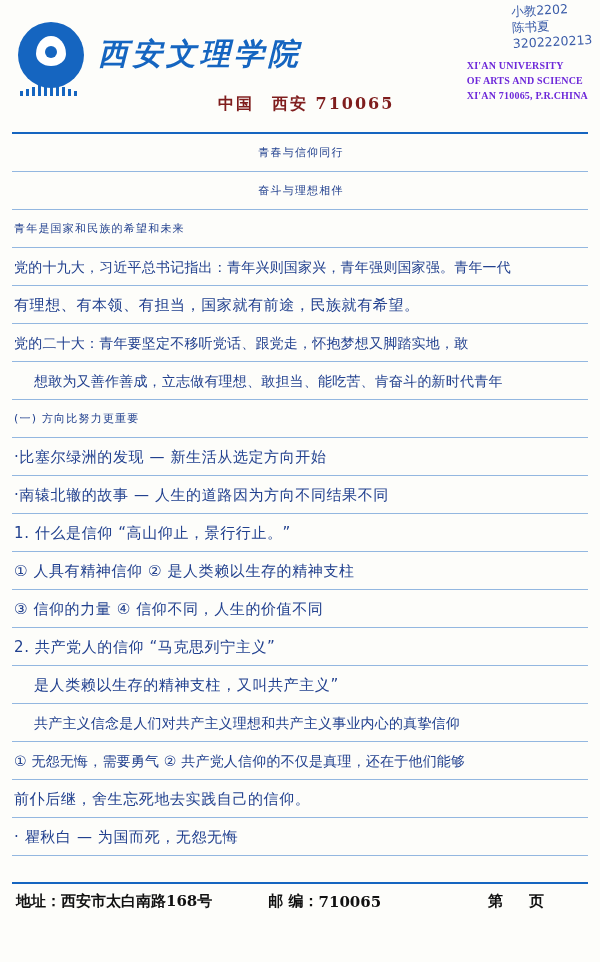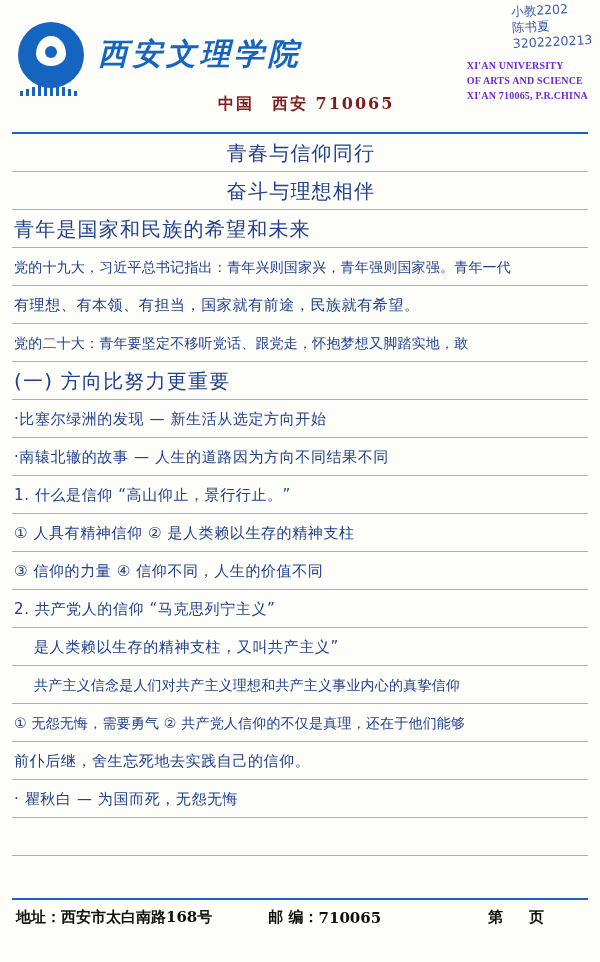--- a/index.html
+++ b/index.html
@@ -120,36 +120,36 @@
   }
   .content{
     position:relative;
     padding-top:2px;
   }
   .ln{
     height:38px;
     line-height:34px;
     color:#22418f;
     font-family:"DejaVu Sans", sans-serif;
-    font-size:20px;
+    font-size:11px;
     letter-spacing:1.2px;
     white-space:nowrap;
     overflow:hidden;
     padding-left:2px;
     box-sizing:border-box;
   }
   .ln.center{text-align:center;}
   .ln.ind1{padding-left:22px;}
   .ln.sm{font-size:15px;letter-spacing:.6px;}
   .ln.xs{font-size:14px;letter-spacing:.2px;}
 
   
   .footer{
     position:absolute;
-    left:0;right:0;bottom:0;
+    left:0;right:0;bottom:16px;
     height:64px;
   }
   .footer .rule-f{height:2px;background:#1565c0;margin:0 12px 8px 12px;}
   .footer-row{
     display:flex;
     align-items:center;
     padding:0 16px;
     font-family:"DejaVu Serif", serif;
     font-size:15px;
     color:#111;
@@ -206,20 +206,21 @@
 
   <div class="body">
     <div class="lines"></div>
     <div class="content">
       <div class="ln center">青春与信仰同行</div>
       <div class="ln center">奋斗与理想相伴</div>
       <div class="ln">青年是国家和民族的希望和未来</div>
       <div class="ln xs">党的十九大，习近平总书记指出：青年兴则国家兴，青年强则国家强。青年一代</div>
       <div class="ln sm">有理想、有本领、有担当，国家就有前途，民族就有希望。</div>
       <div class="ln xs">党的二十大：青年要坚定不移听党话、跟党走，怀抱梦想又脚踏实地，敢</div>
+      <div class="ln xs ind1">想敢为又善作善成，立志做有理想、敢担当、能吃苦、肯奋斗的新时代青年</div>
       <div class="ln">(一) 方向比努力更重要</div>
       <div class="ln sm">·比塞尔绿洲的发现 — 新生活从选定方向开始</div>
       <div class="ln sm">·南辕北辙的故事 — 人生的道路因为方向不同结果不同</div>
       <div class="ln sm">1. 什么是信仰      “高山仰止，景行行止。”</div>
       <div class="ln sm">① 人具有精神信仰        ② 是人类赖以生存的精神支柱</div>
       <div class="ln sm">③ 信仰的力量            ④ 信仰不同，人生的价值不同</div>
       <div class="ln sm">2. 共产党人的信仰    “马克思列宁主义”</div>
       <div class="ln sm ind1">是人类赖以生存的精神支柱，又叫共产主义”</div>
       <div class="ln xs ind1">共产主义信念是人们对共产主义理想和共产主义事业内心的真挚信仰</div>
       <div class="ln xs">① 无怨无悔，需要勇气        ② 共产党人信仰的不仅是真理，还在于他们能够</div>

